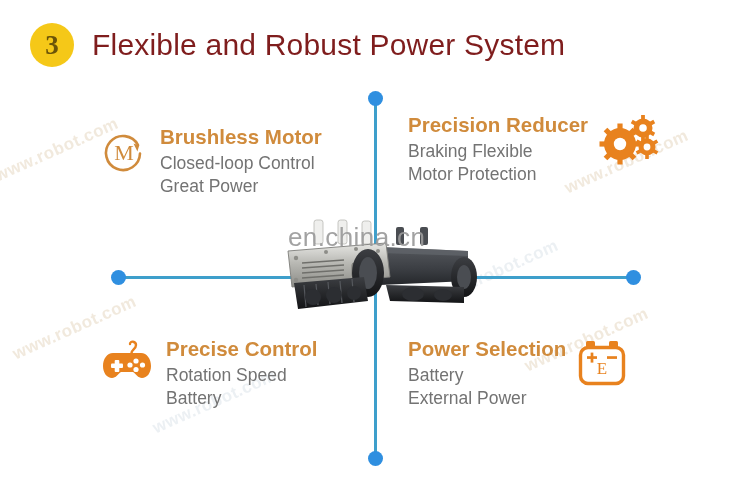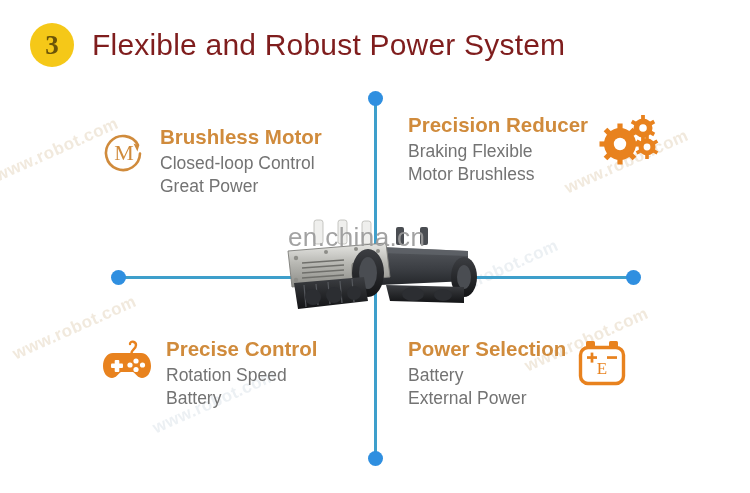--- a/index.html
+++ b/index.html
@@ -181,21 +181,21 @@
       <div class="q-head">Brushless Motor</div>
       <div class="q-line">Closed-loop Control</div>
       <div class="q-line">Great Power</div>
     </div>
   </div>
 
   <div class="quad q-tr">
     <div class="q-text">
       <div class="q-head">Precision Reducer</div>
       <div class="q-line">Braking Flexible</div>
-      <div class="q-line">Motor Brushless</div>
+      <div class="q-line">Motor Protection</div>
     </div>
     <div class="icon-box icon-right">
       <svg width="62" height="52" viewBox="0 0 62 52">
         <g fill="#e8821e">
 
           <g transform="translate(22,30)">
             <circle r="16" fill="#e8821e"></circle>
             <g>
               <rect x="-2.6" y="-20.5" width="5.2" height="6.5"></rect>
               <rect x="-2.6" y="-20.5" width="5.2" height="6.5" transform="rotate(45)"></rect>

